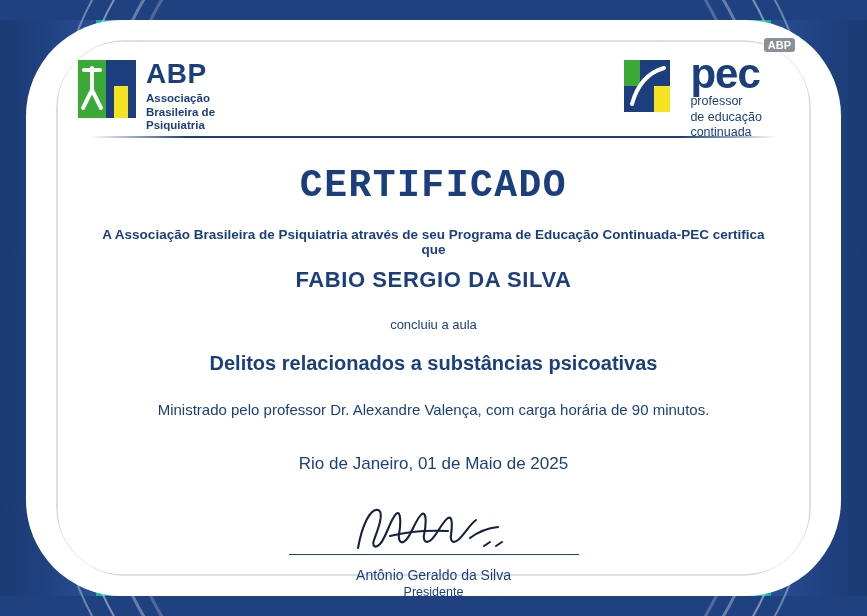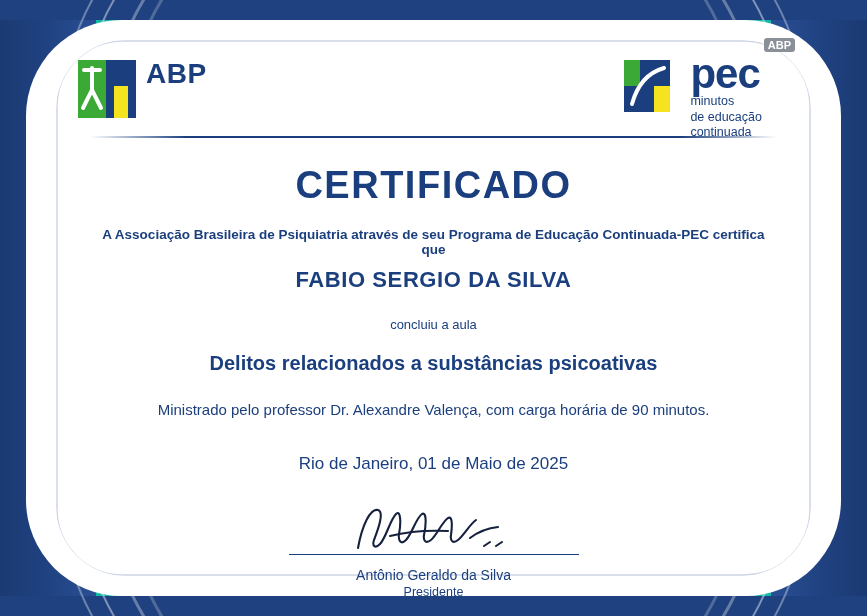--- a/index.html
+++ b/index.html
@@ -198,21 +198,21 @@
     text-align: center;
     color: #1b3f7e;
     padding: 0 40px;
   }
   .title-certificado {
     margin-top: 26px;
     font-size: 38px;
     font-weight: bold;
     letter-spacing: 1.5px;
     color: #1b3f7e;
-    font-family: Liberation Sans, sans-serif;
+    font-family: Liberation Mono, monospace;
   }
   .line-preamble {
     margin-top: 20px;
     font-size: 13.5px;
     font-weight: bold;
     color: #1b3f7e;
   }
   .recipient-name {
     margin-top: 10px;
     font-size: 22px;
@@ -307,38 +307,43 @@
         <div class="abp-mark">
           <svg width="58" height="58" viewBox="0 0 58 58">
             <rect x="0" y="0" width="28" height="58" fill="#3aa935"></rect>
             <rect x="28" y="0" width="30" height="58" fill="#1b3f7e"></rect>
             <rect x="36" y="26" width="14" height="32" fill="#f5e31f"></rect>
             <path d="M14,8 L14,30 M14,30 L5,48 M14,30 L23,48 M6,10 L22,10" stroke="#ffffff" stroke-width="4" fill="none" stroke-linecap="round"></path>
           </svg>
         </div>
         <div class="abp-text-wrap">
           <div class="abp-title">ABP</div>
+          <div class="abp-sub">
+            <div>Associação</div>
+            <div>Brasileira de</div>
+            <div>Psiquiatria</div>
+          </div>
         </div>
       </div>
 
       <div class="logo-pec">
         <div class="pec-mark">
           <svg width="46" height="52" viewBox="0 0 46 52">
             <rect x="0" y="0" width="46" height="52" fill="#1b3f7e"></rect>
             <rect x="0" y="0" width="16" height="26" fill="#3aa935"></rect>
             <rect x="30" y="26" width="16" height="26" fill="#f5e31f"></rect>
             <path d="M8,44 C14,22 26,12 40,8" stroke="#ffffff" stroke-width="4" fill="none" stroke-linecap="round"></path>
           </svg>
         </div>
         <div>
           <div>
             <span class="pec-word">pec</span><span class="pec-abp-badge">ABP</span>
           </div>
           <div class="pec-sub">
-            <div>minutos</div>
+            <div>professor</div>
             <div>de educação</div>
             <div>continuada</div>
           </div>
         </div>
       </div>
     </div>
 
     <div class="separator"></div>
 
     <div class="body-text">

